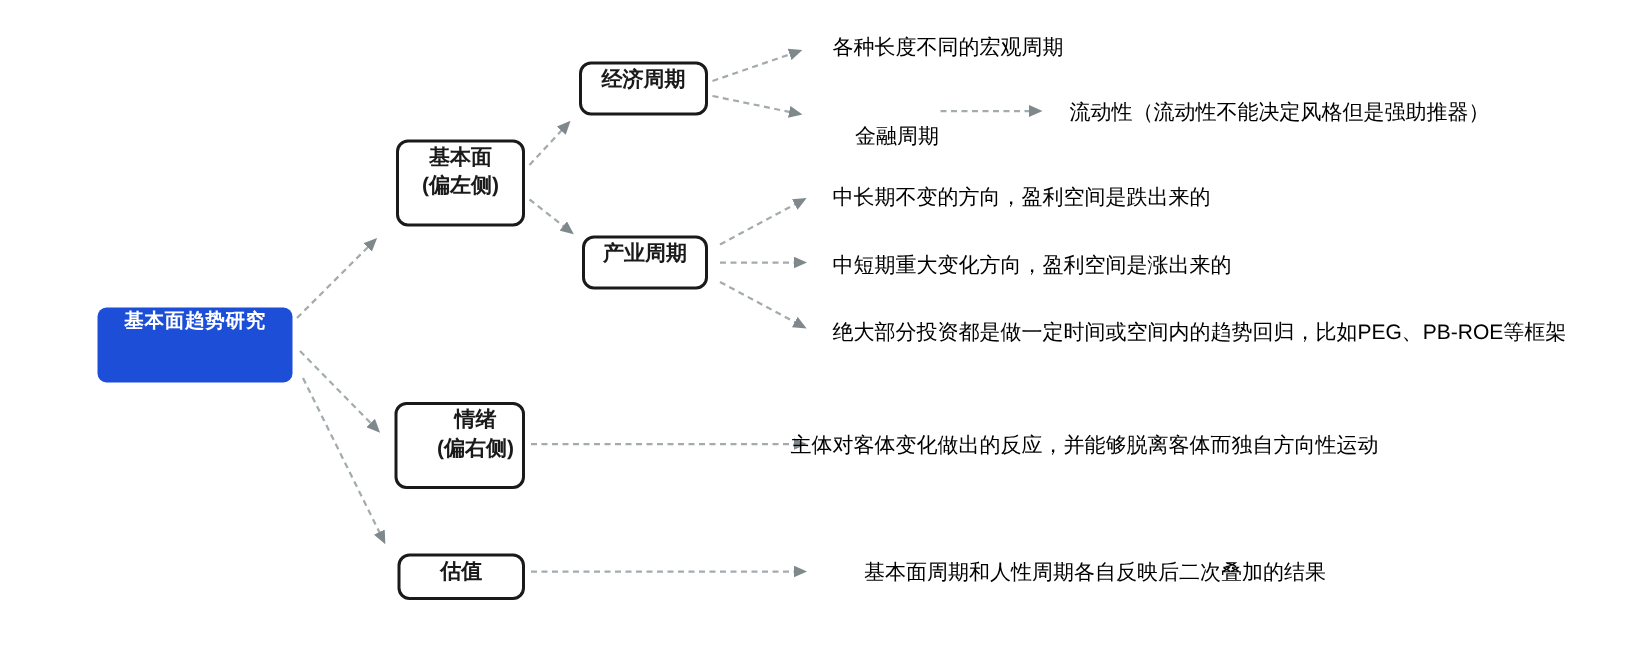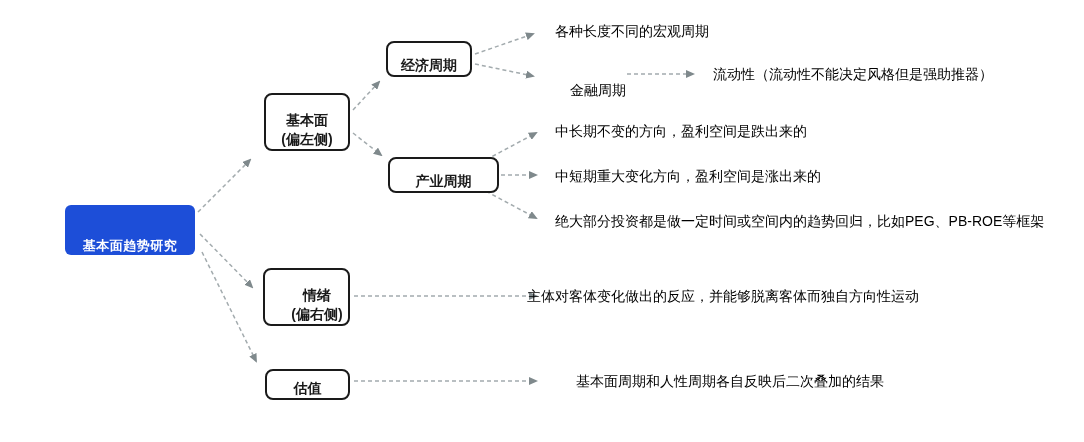--- a/index.html
+++ b/index.html
@@ -20,21 +20,21 @@
     left: 0; top: 0;
     width: 1084px; height: 442px;
     pointer-events: none;
   }
   .node {
     position: absolute;
     box-sizing: border-box;
     display: flex;
     flex-direction: column;
     align-items: center;
-    justify-content: flex-end;
+    justify-content: flex-start;
     text-align: center;
     font-weight: bold;
     color: #1a1a1a;
     font-size: 14px;
     line-height: 1.35;
     background: #ffffff;
     border: 2px solid #1a1a1a;
     border-radius: 8px;
   }
   .node-root {
@@ -87,21 +87,21 @@
 
   <div class="node" style="left:264px; top:93px; width:86px; height:58px;">
     <span>基本面</span>
     <span>(偏左侧)</span>
   </div>
 
   <div class="node" style="left:386px; top:41px; width:86px; height:36px;">
     <span>经济周期</span>
   </div>
 
-  <div class="node" style="left:388px; top:157px; width:111px; height:36px;">
+  <div class="node" style="left:388px; top:157px; width:84px; height:36px;">
     <span>产业周期</span>
   </div>
 
   <div class="node" style="left:263px; top:268px; width:87px; height:58px;padding-left:21px;">
     <span>情绪</span>
     <span>(偏右侧)</span>
   </div>
 
   <div class="node" style="left:265px; top:369px; width:85px; height:31px;">
     <span>估值</span>

